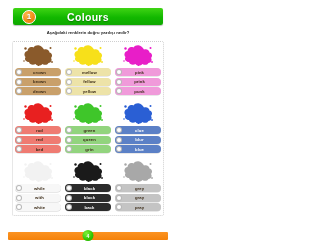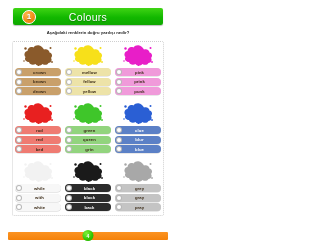--- a/index.html
+++ b/index.html
@@ -23,21 +23,21 @@
     background: linear-gradient(180deg, #3fd414 0%, #12b800 55%, #0fa800 100%);
     border-radius: 2px;
     box-shadow: 0 1px 1px rgba(0,0,0,0.25);
   }
   .header-title {
     position: absolute;
     left: 0; top: 0; width: 100%; height: 100%;
     display: flex; align-items: center; justify-content: center;
     color: #ffffff;
     font-size: 10.5px;
-    font-weight: normal;
+    font-weight: bold;
     letter-spacing: 0.3px;
     text-shadow: 0 1px 1px rgba(0,0,0,0.3);
   }
   .ex-badge {
     position: absolute;
     left: 9px; top: 50%;
     transform: translateY(-50%);
     width: 14px; height: 14px;
     border-radius: 50%;
     background: radial-gradient(circle at 35% 30%, #ffb84d 0%, #f08a14 60%, #e07800 100%);

